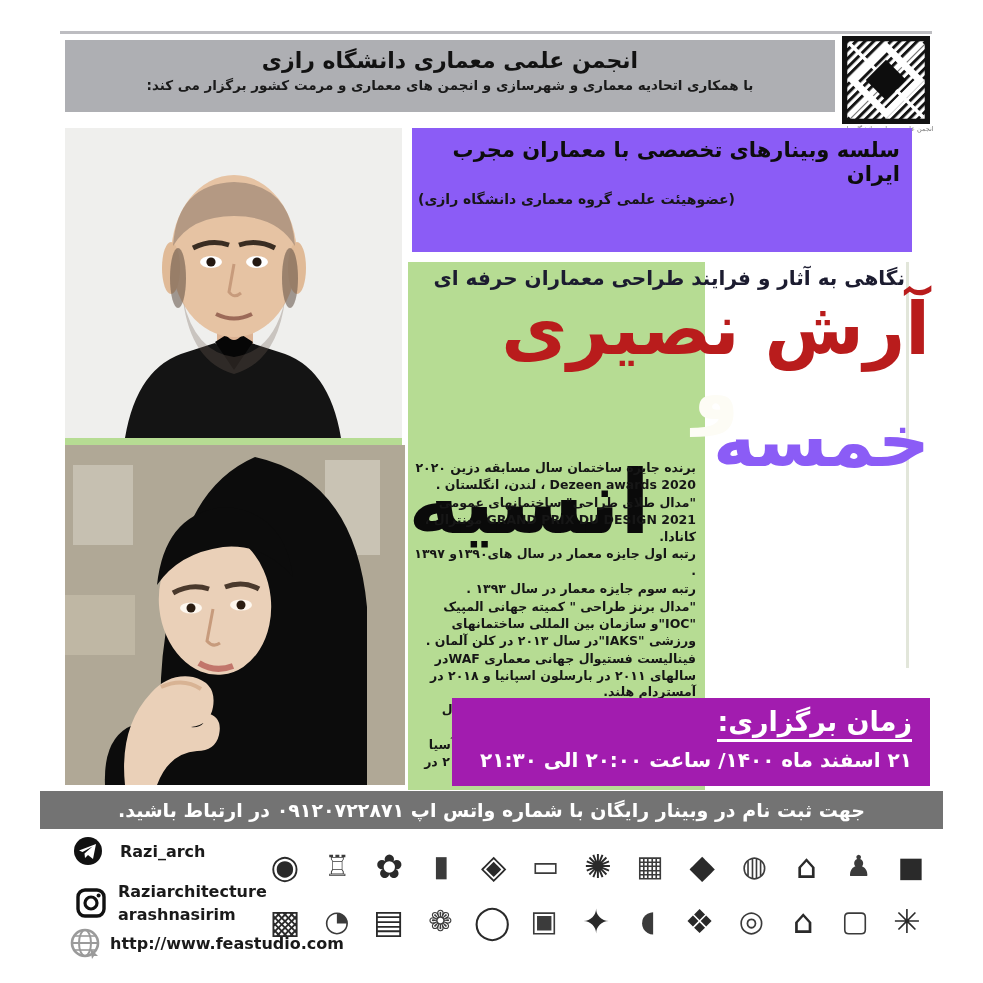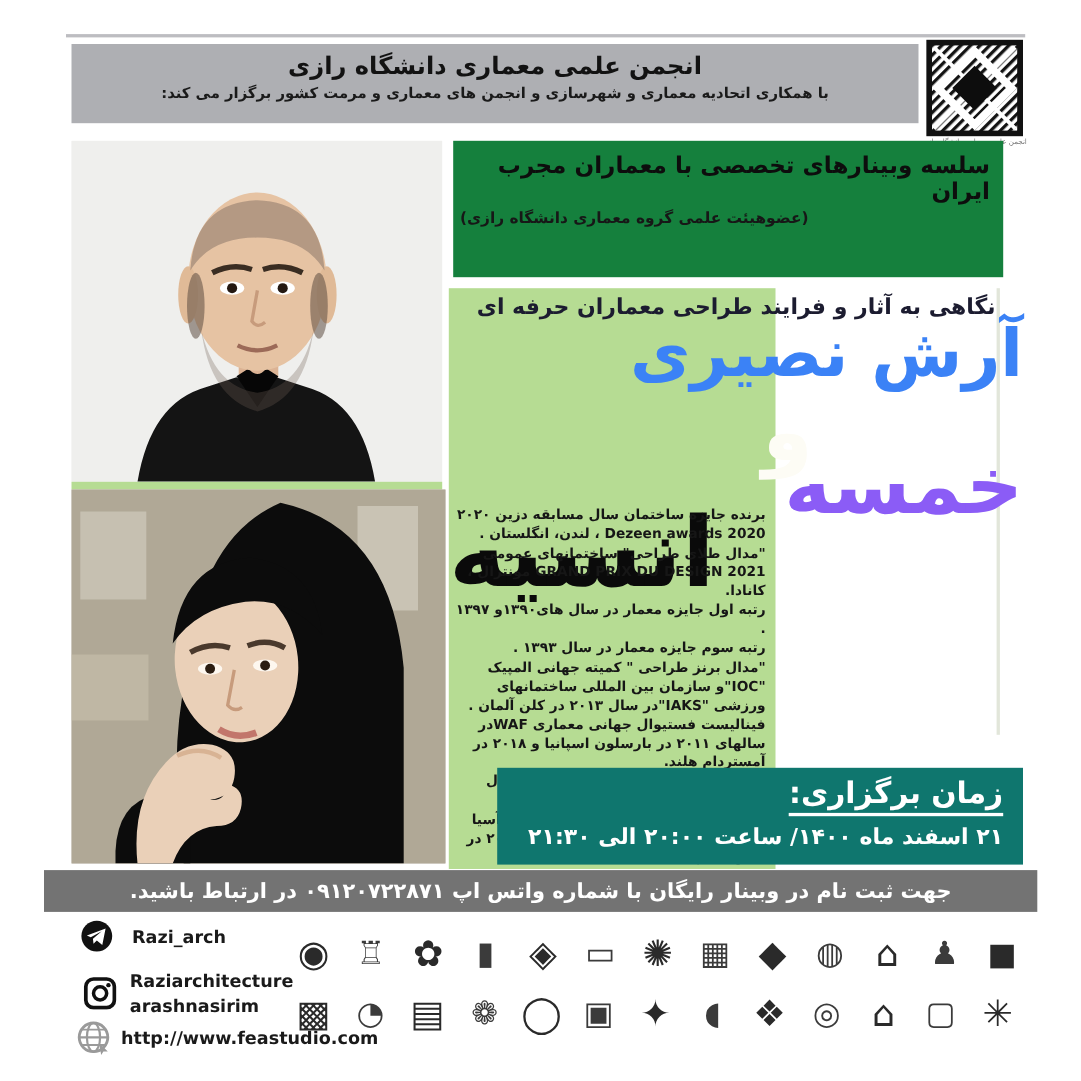--- a/index.html
+++ b/index.html
@@ -21,41 +21,41 @@
   .logo-box { left:auto; right:53px; top:36px; width:88px; height:88px; }
   .logo-caption { right:47px; top:125px; width:100px; font-size:6.5px; color:#777; text-align:center; }
 
   
   .photo-man { left:65px; top:128px; width:337px; height:310px; background:#efefed; }
   .photos-divider { left:65px; top:438px; width:337px; height:7px; background:#b6dc93; }
   .photo-woman { left:65px; top:445px; width:340px; height:340px; background:#b3ab99; }
   .photo-man svg, .photo-woman svg { display:block; width:100%; height:100%; }
 
   
-  .banner { right:71px; top:128px; width:500px; height:124px; background:#15803d; padding:10px 12px 0 0; }
+  .banner { right:71px; top:128px; width:500px; height:124px; background:#8b5cf6; padding:10px 12px 0 0; }
   .banner-line1 { font-size:21px; font-weight:bold; color:#0d0d0d; text-align:right; }
   .banner-line2 { font-size:21px; font-weight:bold; color:#0d0d0d; text-align:right; padding-right:138px; margin-top:6px; }
   .banner-line3 { font-size:14px; font-weight:bold; color:#171717; text-align:right; padding-right:165px; margin-top:5px; }
 
   
   .main-panel { left:408px; top:262px; width:297px; height:528px; background:#b6dc93; }
   .edge-rule { left:906px; top:262px; width:3px; height:406px; background:#e2e6da; }
   .section-subtitle { right:78px; top:266px; width:500px; font-size:20px; font-weight:bold; color:#1c1c30; text-align:right; }
-  .name1 { right:53px; top:288px; font-size:60px; font-weight:bold; color:#3b82f6; line-height:1.15; white-space:nowrap; }
+  .name1 { right:53px; top:288px; font-size:72px; font-weight:bold; color:#b91c1c; line-height:1.15; white-space:nowrap; }
   .conjunction { left:693px; top:356px; font-size:74px; font-weight:bold; color:#fdfcf5; line-height:1; }
   .name2a { right:53px; top:400px; font-size:72px; font-weight:bold; color:#8b5cf6; line-height:1.15; white-space:nowrap; }
   .name2b { left:408px; top:452px; font-size:88px; font-weight:bold; color:#0a0a0a; line-height:1.15; white-space:nowrap; }
 
   
   .awards { right:287px; top:460px; width:286px; height:232px; font-size:12.5px; font-weight:bold;
             color:#161616; text-align:right; line-height:1.35; direction:rtl; }
   .award-item { margin-bottom:1px; }
 
   
-  .schedule-box { left:452px; top:698px; width:478px; height:88px; background:#0f766e; padding:8px 18px 0 0; }
+  .schedule-box { left:452px; top:698px; width:478px; height:88px; background:#a21caf; padding:8px 18px 0 0; }
   .schedule-title { display:inline-block; font-size:27px; font-weight:bold; color:#ffffff; border-bottom:3px solid #fff; padding-bottom:2px; }
   .schedule-dt { margin-top:6px; }
   .schedule-datetime { display:inline-block; font-size:20px; font-weight:bold; color:#ffffff; border-bottom:2px solid #fff; padding-bottom:18px; }
 
   
   .reg-bar { left:40px; top:791px; width:903px; height:38px; background:#737373; display:flex; align-items:center; justify-content:center; }
   .reg-text { font-size:19px; font-weight:bold; color:#ffffff; }
 
   
   .contacts { left:55px; top:832px; width:215px; height:135px; direction:ltr; }

